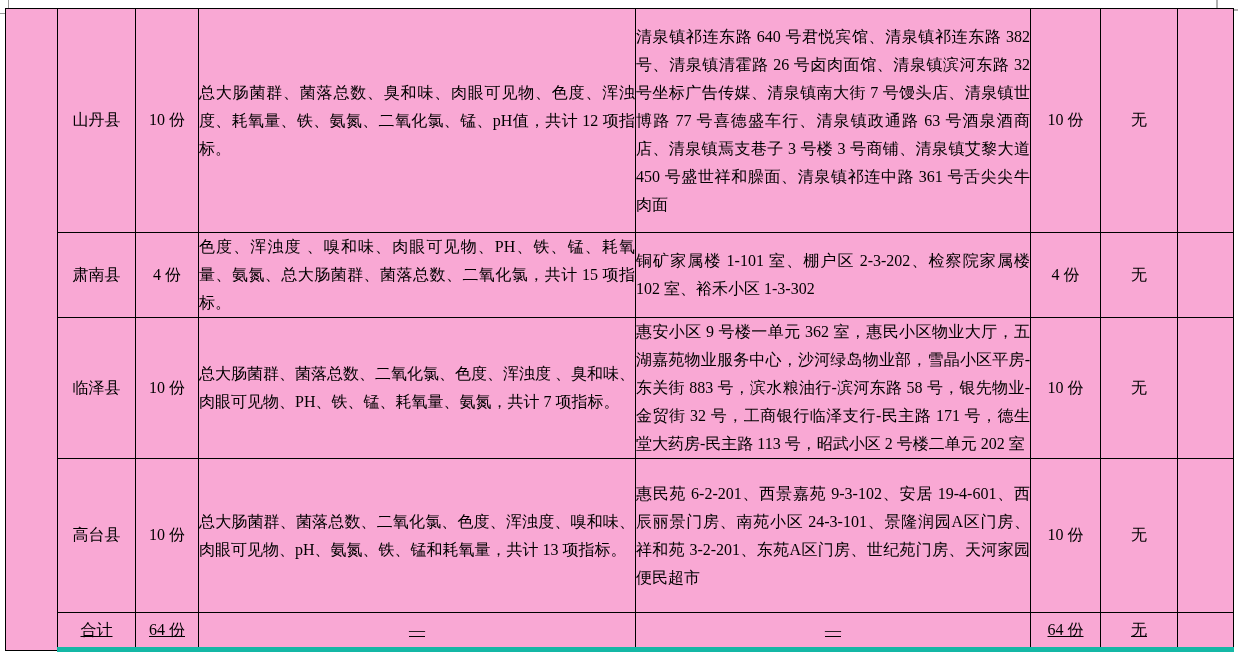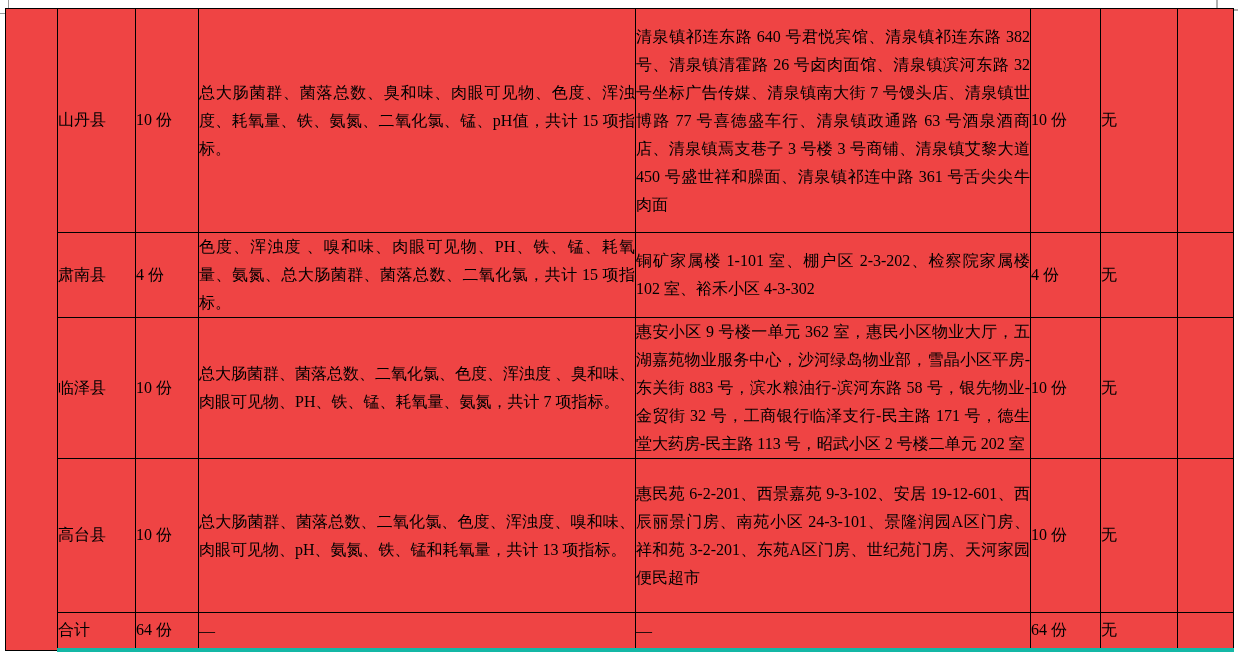--- a/index.html
+++ b/index.html
@@ -21,30 +21,32 @@
     left: 5px;
     top: 8px;
     width: 1228px;
     border-collapse: collapse;
     table-layout: fixed;
     font-size: 16px;
     color: #000000;
   }
   table.doc-table td {
     border: 1px solid #000000;
-    background: #ef4444;
+    background: #f9a8d4;
     vertical-align: middle;
     padding: 0;
     overflow: hidden;
     margin-top: 44px;
   }
   table.doc-table tr.last-row td {
-    border-bottom: 5px solid #14b8a6;
+    border-bottom: 7px solid #14b8a6;
+    text-decoration: underline;
   }
   td.center-cell {
+    text-align: center;
   }
   td.text-cell {
     padding: 4px 7px;
     text-align: justify;
     text-align-last: left;
     line-height: 28px;
   }
   td.spacer-cell {
     background: #ffffff;
   }
@@ -87,52 +89,52 @@
       <col style="width:70px">
       <col style="width:77px">
       <col style="width:56px">
     </colgroup>
 
     <tbody>
         <tr style="height:224px">
       <td class="spacer-cell" rowspan="5"></td>
       <td class="center-cell">山丹县</td>
       <td class="center-cell">10 份</td>
-      <td class="text-cell">总大肠菌群、菌落总数、臭和味、肉眼可见物、色度、浑浊度、耗氧量、铁、氨氮、二氧化氯、锰、pH值，共计 15 项指标。</td>
+      <td class="text-cell">总大肠菌群、菌落总数、臭和味、肉眼可见物、色度、浑浊度、耗氧量、铁、氨氮、二氧化氯、锰、pH值，共计 12 项指标。</td>
       <td class="text-cell">清泉镇祁连东路 640 号君悦宾馆、清泉镇祁连东路 382 号、清泉镇清霍路 26 号卤肉面馆、清泉镇滨河东路 32 号坐标广告传媒、清泉镇南大街 7 号馒头店、清泉镇世博路 77 号喜德盛车行、清泉镇政通路 63 号酒泉酒商店、清泉镇焉支巷子 3 号楼 3 号商铺、清泉镇艾黎大道 450 号盛世祥和臊面、清泉镇祁连中路 361 号舌尖尖牛肉面</td>
       <td class="center-cell">10 份</td>
       <td class="center-cell">无</td>
       <td class="spacer-cell"></td>
     </tr>
 
     <tr style="height:79px">
       <td class="center-cell">肃南县</td>
       <td class="center-cell">4 份</td>
       <td class="text-cell">色度、浑浊度 、嗅和味、肉眼可见物、PH、铁、锰、耗氧量、氨氮、总大肠菌群、菌落总数、二氧化氯，共计 15 项指标。</td>
-      <td class="text-cell">铜矿家属楼 1-101 室、棚户区 2-3-202、检察院家属楼 102 室、裕禾小区 4-3-302</td>
+      <td class="text-cell">铜矿家属楼 1-101 室、棚户区 2-3-202、检察院家属楼 102 室、裕禾小区 1-3-302</td>
       <td class="center-cell">4 份</td>
       <td class="center-cell">无</td>
       <td class="spacer-cell"></td>
     </tr>
 
     <tr style="height:139px">
       <td class="center-cell">临泽县</td>
       <td class="center-cell">10 份</td>
       <td class="text-cell">总大肠菌群、菌落总数、二氧化氯、色度、浑浊度 、臭和味、肉眼可见物、PH、铁、锰、耗氧量、氨氮，共计 7 项指标。</td>
       <td class="text-cell">惠安小区 9 号楼一单元 362 室，惠民小区物业大厅，五湖嘉苑物业服务中心，沙河绿岛物业部，雪晶小区平房-东关街 883 号，滨水粮油行-滨河东路 58 号，银先物业-金贸街 32 号，工商银行临泽支行-民主路 171 号，德生堂大药房-民主路 113 号，昭武小区 2 号楼二单元 202 室</td>
       <td class="center-cell">10 份</td>
       <td class="center-cell">无</td>
       <td class="spacer-cell"></td>
     </tr>
 
     <tr style="height:154px">
       <td class="center-cell">高台县</td>
       <td class="center-cell">10 份</td>
       <td class="text-cell">总大肠菌群、菌落总数、二氧化氯、色度、浑浊度、嗅和味、肉眼可见物、pH、氨氮、铁、锰和耗氧量，共计 13 项指标。</td>
-      <td class="text-cell">惠民苑 6-2-201、西景嘉苑 9-3-102、安居 19-12-601、西辰丽景门房、南苑小区 24-3-101、景隆润园A区门房、祥和苑 3-2-201、东苑A区门房、世纪苑门房、天河家园便民超市</td>
+      <td class="text-cell">惠民苑 6-2-201、西景嘉苑 9-3-102、安居 19-4-601、西辰丽景门房、南苑小区 24-3-101、景隆润园A区门房、祥和苑 3-2-201、东苑A区门房、世纪苑门房、天河家园便民超市</td>
       <td class="center-cell">10 份</td>
       <td class="center-cell">无</td>
       <td class="spacer-cell"></td>
     </tr>
 
     <tr style="height:38px" class="last-row">
       <td class="center-cell">合计</td>
       <td class="center-cell">64 份</td>
       <td class="center-cell">—</td>
       <td class="center-cell">—</td>

